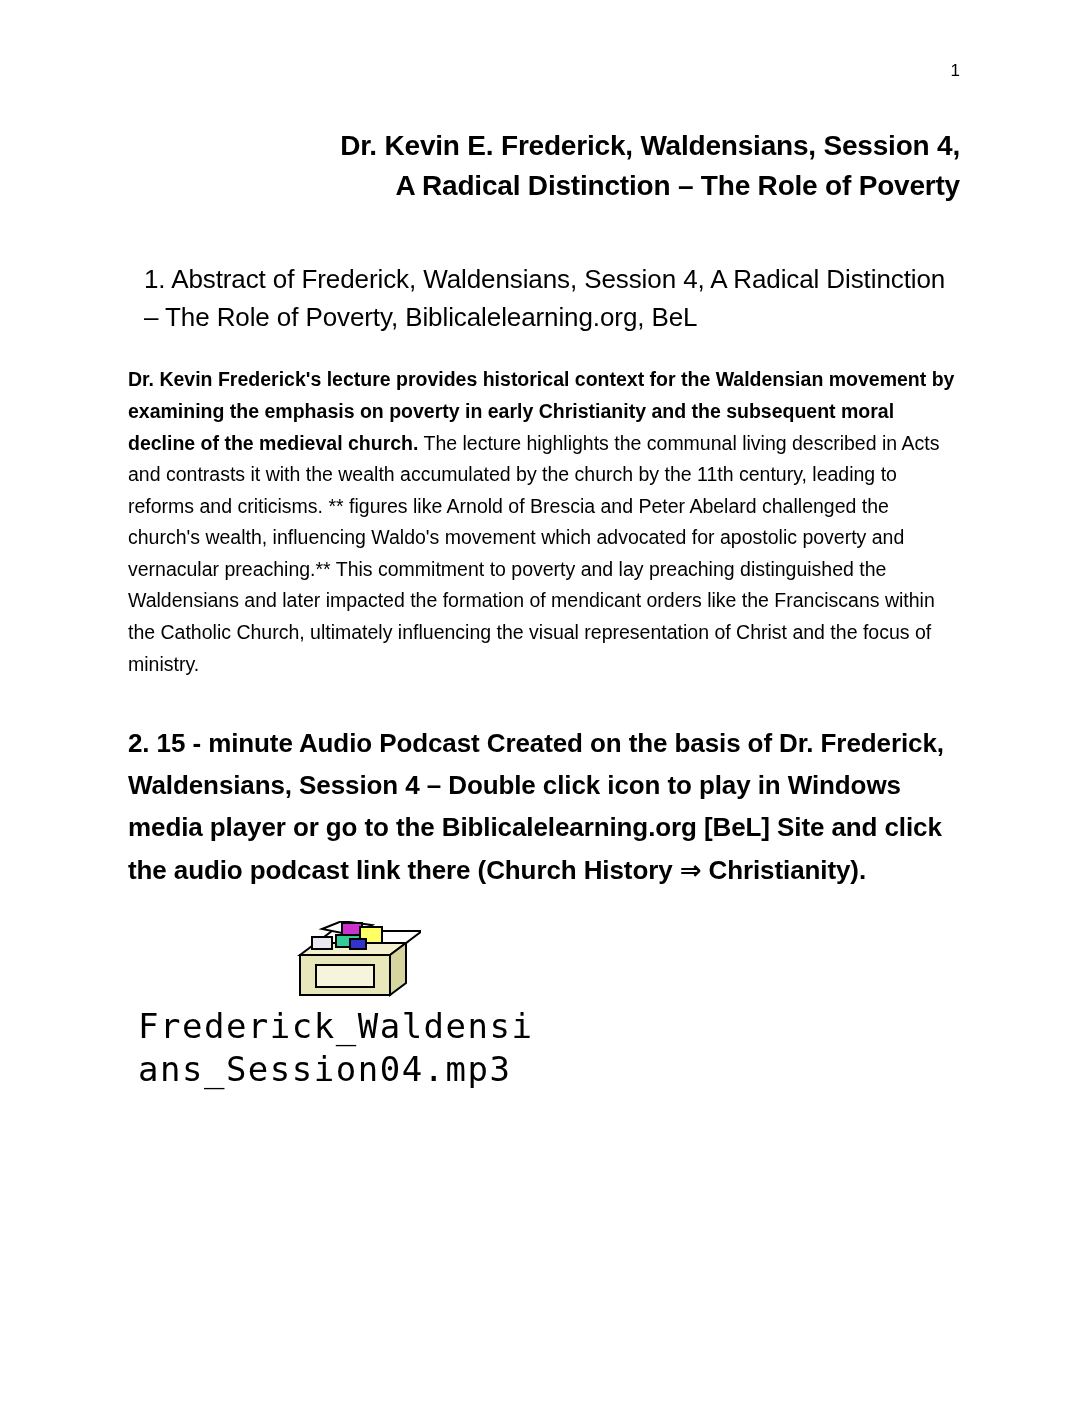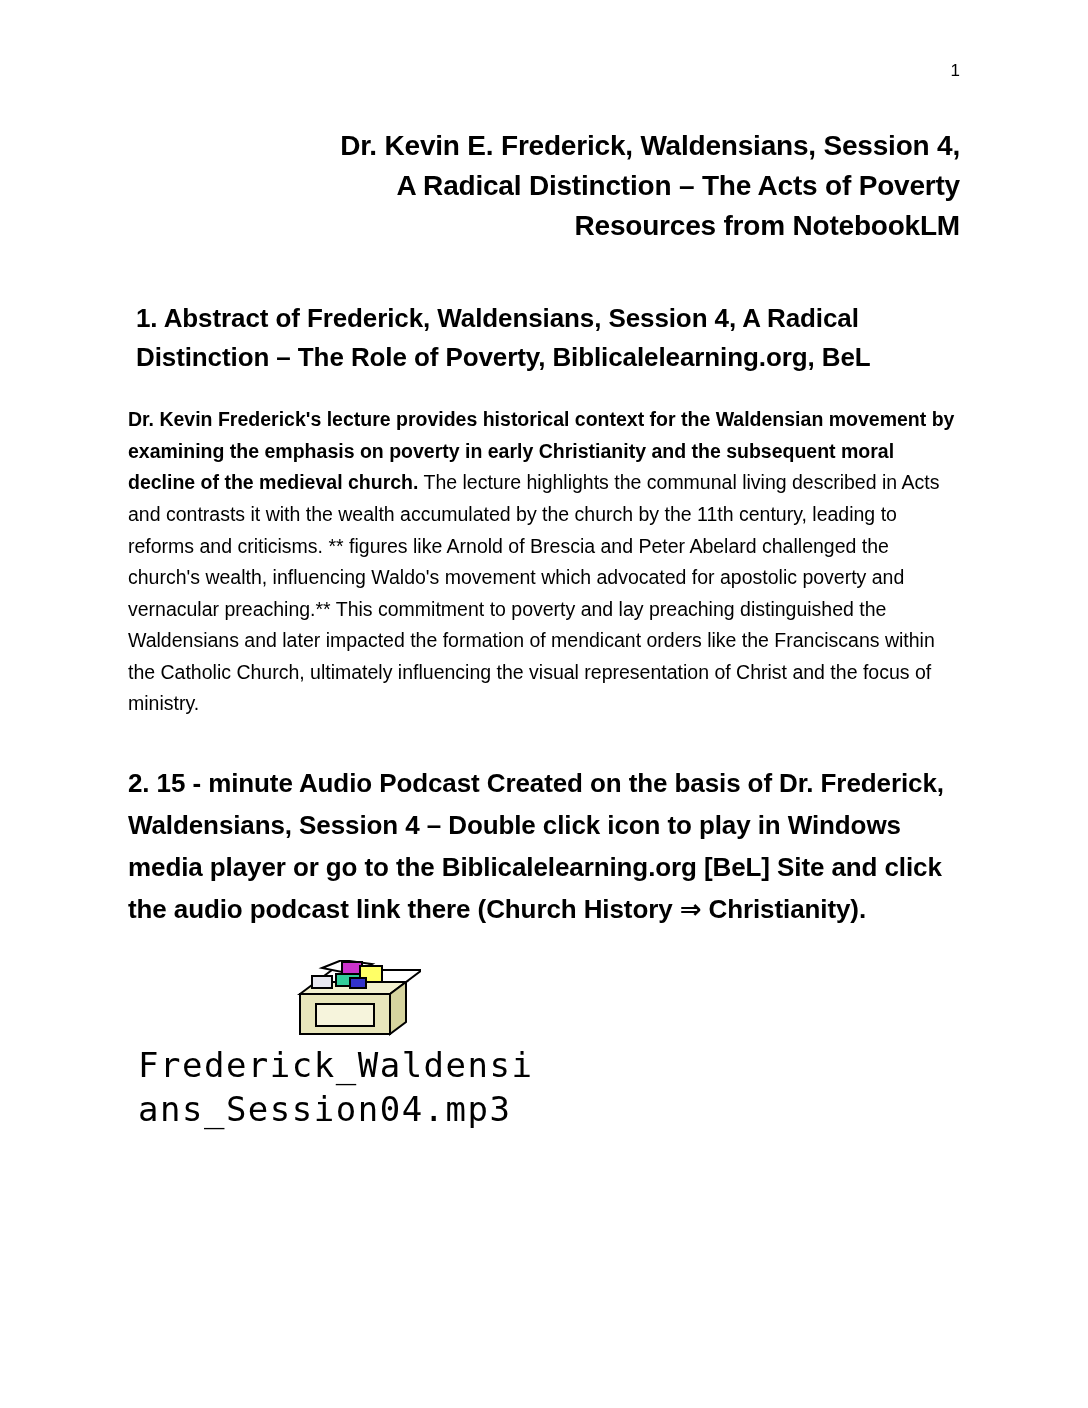--- a/index.html
+++ b/index.html
@@ -39,24 +39,24 @@
   .doc-title .tline {
     display: block;
   }
   .subtitle-line {
     font-size: 19.5px;
     line-height: 1.5;
     margin-top: 20px;
     margin-bottom: 0;
   }
   h2.section-head {
-    font-weight: bold;
+    font-weight: normal;
     font-size: 26px;
     line-height: 1.48;
-    margin: 54px 0 0 8px;
+    margin: 54px 0 0 16px;
     letter-spacing: -0.1px;
   }
   .body-par {
     font-size: 19.5px;
     line-height: 1.62;
     margin: 28px 0 0 0;
     text-align: left;
   }
   .body-par b {
     font-weight: bold;
@@ -95,22 +95,21 @@
 </style>
 </head>
 <body>
 
 <div class="page">
 
   <div class="page-number">1</div>
 
   <div class="doc-title">
     <span class="tline">Dr. Kevin E. Frederick, Waldensians, Session 4,</span>
-    <span class="tline">A Radical Distinction – The Acts of Poverty</span>
-    <span class="tline">Resources from NotebookLM</span>
+    <span class="tline">A Radical Distinction – The Role of Poverty</span>
   </div>
 
 
   <h2 class="section-head">1. Abstract of Frederick, Waldensians, Session 4, A Radical Distinction – The Role of Poverty, Biblicalelearning.org, BeL</h2>
 
   <p class="body-par"><b>Dr. Kevin Frederick's lecture provides historical context for the Waldensian movement by examining the emphasis on poverty in early Christianity and the subsequent moral decline of the medieval church.</b><span> The lecture highlights the communal living described in Acts and contrasts it with the wealth accumulated by the church by the 11th century, leading to reforms and criticisms. ** figures like Arnold of Brescia and Peter Abelard challenged the church's wealth, influencing Waldo's movement which advocated for apostolic poverty and vernacular preaching.** This commitment to poverty and lay preaching distinguished the Waldensians and later impacted the formation of mendicant orders like the Franciscans within the Catholic Church, ultimately influencing the visual representation of Christ and the focus of ministry.</span></p>
 
   <h2 class="section-head-2"><span>2.  15 - minute Audio Podcast Created on the basis of Dr. Frederick, Waldensians, Session 4 –  Double click icon to play in Windows media player or go to the Biblicalelearning.org [BeL] Site and click the audio podcast link there (Church History </span><span class="arrow-glyph">⇒</span><span> Christianity).</span></h2>
 
   <div class="attachment">

